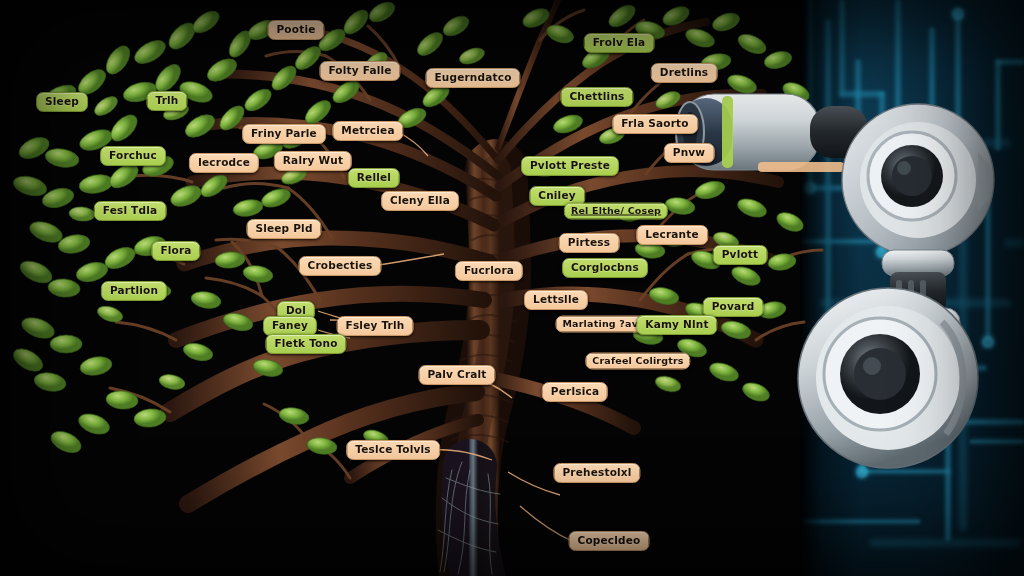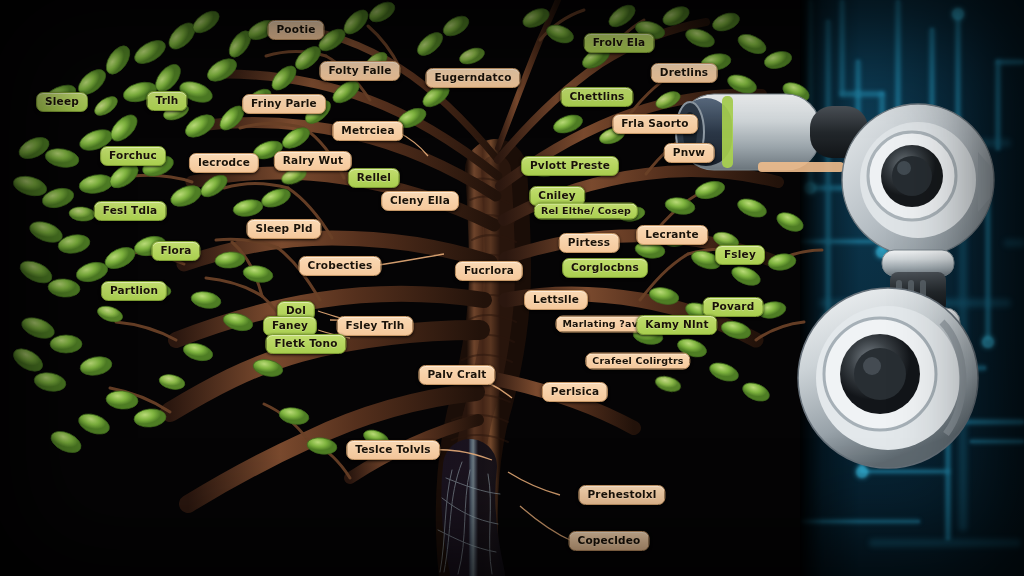--- a/index.html
+++ b/index.html
@@ -466,51 +466,51 @@
   <div id="labels">
       <div class="label peach" style="left: 296px; top: 30px;">Pootie</div>
       <div class="label peach" style="left: 360px; top: 71px;">Folty Falle</div>
       <div class="label peach" style="left: 473px; top: 78px;">Eugerndatco</div>
       <div class="label green" style="left: 619px; top: 43px;">Frolv Ela</div>
       <div class="label peach" style="left: 684px; top: 73px;">Dretlins</div>
       <div class="label green" style="left: 597px; top: 97px;">Chettlins</div>
       <div class="label peach" style="left: 655px; top: 124px;">Frla Saorto</div>
       <div class="label green" style="left: 62px; top: 102px;">Sleep</div>
       <div class="label green" style="left: 167px; top: 101px;">Trlh</div>
-      <div class="label peach" style="left: 284px; top: 104px;">Friny Parle</div>
-      <div class="label peach" style="left: 368px; top: 131px; border-radius: 6px;">Metrciea</div>
+      <div class="label peach" style="left: 284px; top: 134px;">Friny Parle</div>
+      <div class="label peach" style="left: 368px; top: 131px;">Metrciea</div>
       <div class="label peach" style="left: 689px; top: 153px;">Pnvw</div>
       <div class="label green" style="left: 133px; top: 156px;">Forchuc</div>
       <div class="label peach" style="left: 224px; top: 163px;">Iecrodce</div>
       <div class="label peach" style="left: 313px; top: 161px;">Ralry Wut</div>
       <div class="label green" style="left: 350px; top: 178px; margin-left: 24px;">Rellel</div>
       <div class="label green" style="left: 570px; top: 166px;">Pvlott Preste</div>
       <div class="label peach" style="left: 420px; top: 201px;">Cleny Ella</div>
       <div class="label green" style="left: 557px; top: 196px;">Cniley</div>
-      <div class="label green sm" style="left: 586px; top: 211px;">Rel Elthe/ Cosep</div>
+      <div class="label green sm" style="left: 616px; top: 211px; text-decoration: underline;">Rel Elthe/ Cosep</div>
       <div class="label green" style="left: 130px; top: 211px;">Fesl Tdla</div>
       <div class="label peach" style="left: 284px; top: 229px;">Sleep Pld</div>
       <div class="label peach" style="left: 589px; top: 243px;">Pirtess</div>
       <div class="label peach" style="left: 672px; top: 235px;">Lecrante</div>
-      <div class="label green" style="left: 740px; top: 255px;">Fsley</div>
+      <div class="label green" style="left: 740px; top: 255px;">Pvlott</div>
       <div class="label green" style="left: 176px; top: 251px;">Flora</div>
       <div class="label peach" style="left: 340px; top: 266px;">Crobecties</div>
       <div class="label green" style="left: 605px; top: 268px;">Corglocbns</div>
       <div class="label green" style="left: 134px; top: 291px;">Partlion</div>
       <div class="label peach" style="left: 556px; top: 300px;">Lettslle</div>
       <div class="label green" style="left: 733px; top: 307px;">Povard</div>
       <div class="label green" style="left: 296px; top: 311px;">Dol</div>
       <div class="label peach" style="left: 375px; top: 326px;">Fsley Trlh</div>
       <div class="label green" style="left: 290px; top: 326px;">Faney</div>
       <div class="label peach sm" style="left: 602px; top: 324px;">Marlating ?avl</div>
       <div class="label green" style="left: 677px; top: 325px;">Kamy Nlnt</div>
       <div class="label green" style="left: 306px; top: 344px;">Fletk Tono</div>
       <div class="label peach sm" style="left: 630px; top: 361px; margin-left: 8px;">Crafeel Colirgtrs</div>
       <div class="label peach" style="left: 437px; top: 375px; margin-left: 20px;">Palv Cralt</div>
       <div class="label peach" style="left: 489px; top: 271px;">Fucrlora</div>
       <div class="label peach" style="left: 575px; top: 392px;">Perlsica</div>
       <div class="label peach" style="left: 393px; top: 450px;">Teslce Tolvls</div>
-      <div class="label peach" style="left: 597px; top: 495px; margin-left: 25px;">Prehestolxl</div>
+      <div class="label peach" style="left: 597px; top: 473px;">Prehestolxl</div>
       <div class="label peach" style="left: 609px; top: 541px;">Copecldeo</div>
     </div>
 
   <div class="vignette"></div>
 </div>
 
 </body></html>

